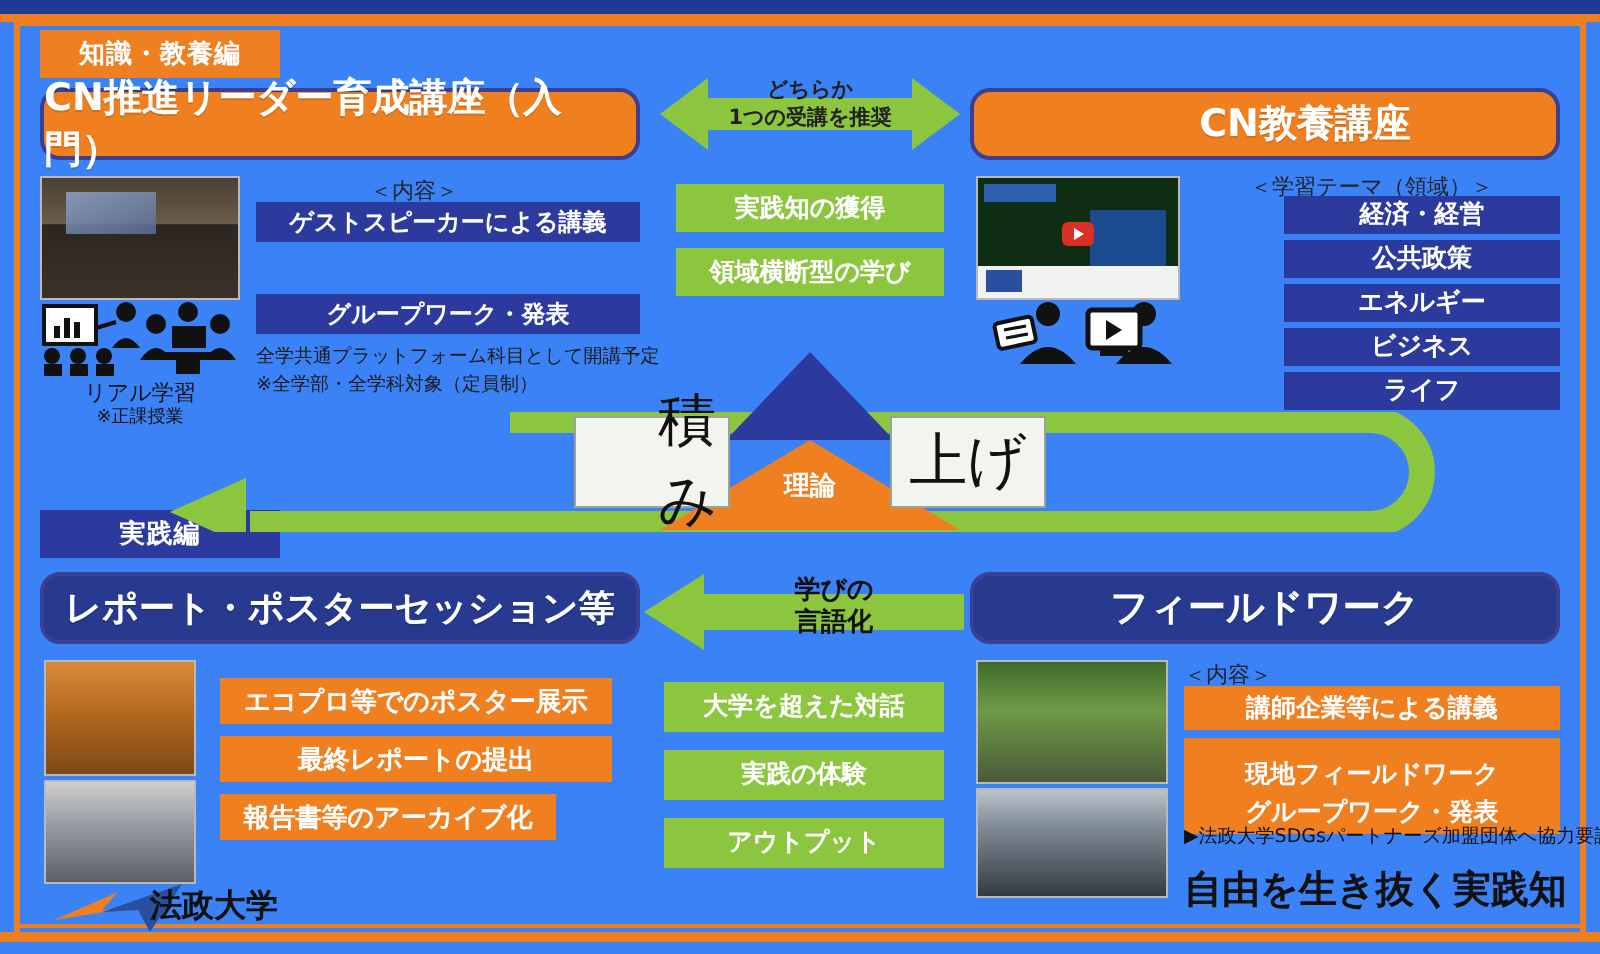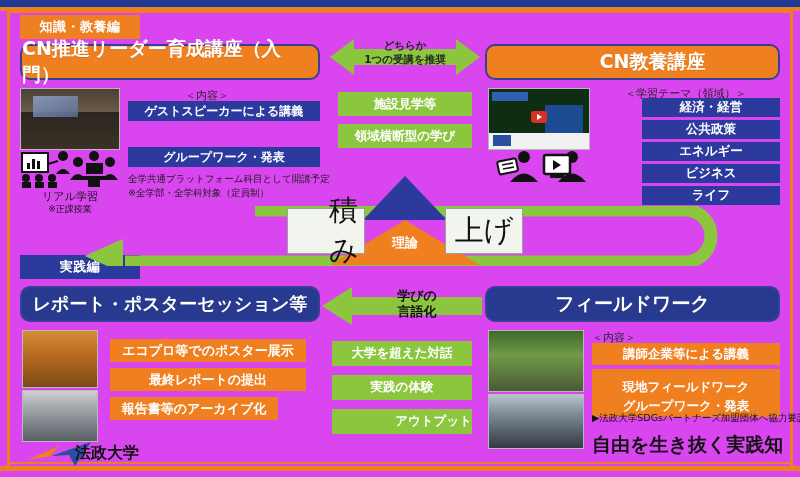--- a/index.html
+++ b/index.html
@@ -1,20 +1,20 @@
 <!DOCTYPE html>
 <html><head>
 <meta charset="utf-8">
 <style>
   html,body{margin:0;padding:0;background:#ffffff;}
   body{font-family:"DejaVu Sans","Liberation Sans",sans-serif;}
 
   #canvas{
     position:relative;width:800px;height:477px;overflow:hidden;
-    background:#d946ef;box-sizing:border-box;
+    background:#3b82f6;box-sizing:border-box;
   }
   
   .frame-top-navy{position:absolute;left:0;top:0;width:800px;height:7px;background:#1f3a93;}
   .frame-top-orange{position:absolute;left:0;top:7px;width:800px;height:4px;background:#ef8022;}
   .frame-bottom-orange{position:absolute;left:0;top:466px;width:800px;height:5px;background:#ef8022;}
   .frame-left{position:absolute;left:7px;top:11px;width:3px;height:455px;background:#ef8022;}
   .frame-right{position:absolute;left:790px;top:11px;width:3px;height:455px;background:#ef8022;}
   .frame-inner-top{position:absolute;left:7px;top:11px;width:786px;height:2px;background:#ef8022;}
   .frame-inner-bot{position:absolute;left:7px;top:462px;width:786px;height:2px;background:#ef8022;}
 
@@ -237,21 +237,21 @@
 
   <svg class="dbl-arrow" viewBox="0 0 150 42">
     <path d="M0 21 L24 3 L24 13 L126 13 L126 3 L150 21 L126 39 L126 29 L24 29 L24 39 Z" fill="#8cc63f"></path>
   </svg>
   <div class="dbl-label">
     <div>どちらか</div>
     <div>1つの受講を推奨</div>
   </div>
 
   <div class="pill green" style="left:338px;top:92px;width:134px;height:24px;font-size:12.5px;">
-    <span>施設見学等</span>
+    <span>実践知の獲得</span>
   </div>
   <div class="pill green" style="left:338px;top:124px;width:134px;height:24px;font-size:12.5px;">
     <span>領域横断型の学び</span>
   </div>
 
   <svg class="loop" viewBox="0 0 640 60">
     <path d="M170 4 L600 4 A26 26 0 0 1 600 56 L40 56 L40 56" fill="none" stroke="#8cc63f" stroke-width="13"></path>
     <path d="M0 50 L36 34 L36 49 L36 49 L36 62 Z" fill="#8cc63f"></path>
     <path d="M0 50 L38 33 L38 67 Z" fill="#8cc63f"></path>
   </svg>
@@ -290,21 +290,21 @@
     <div>学びの</div>
     <div>言語化</div>
   </div>
 
   <div class="pill green" style="left:332px;top:341px;width:140px;height:25px;font-size:12.5px;">
     <span>大学を超えた対話</span>
   </div>
   <div class="pill green" style="left:332px;top:375px;width:140px;height:25px;font-size:12.5px;">
     <span>実践の体験</span>
   </div>
-  <div class="pill green" style="left:332px;top:409px;width:140px;height:25px;font-size:12.5px;justify-content:flex-end;">
+  <div class="pill green" style="left:332px;top:409px;width:140px;height:25px;font-size:12.5px;">
     <span>アウトプット</span>
   </div>
 
   <div class="headline navy" id="hd-field">
     <span>フィールドワーク</span>
   </div>
 
   <div class="photo ph-field" style="left:488px;top:330px;width:96px;height:62px;"></div>
   <div class="photo ph-room" style="left:488px;top:394px;width:96px;height:55px;"></div>
 

